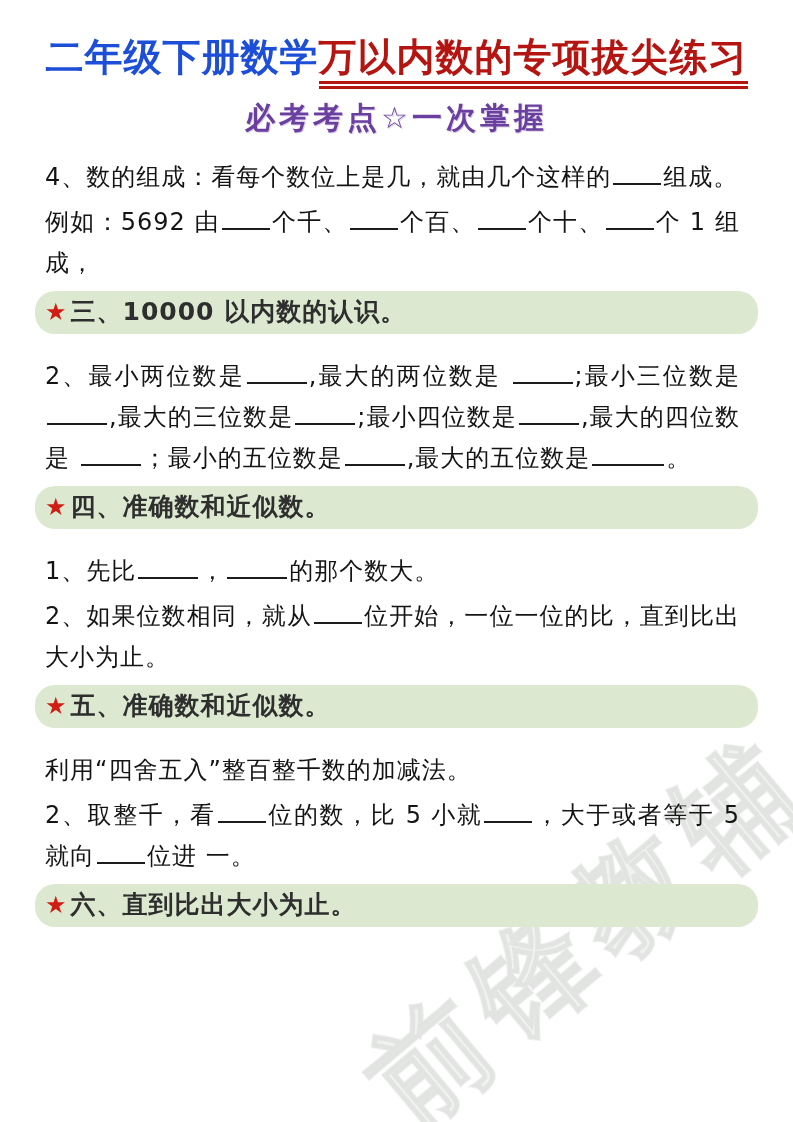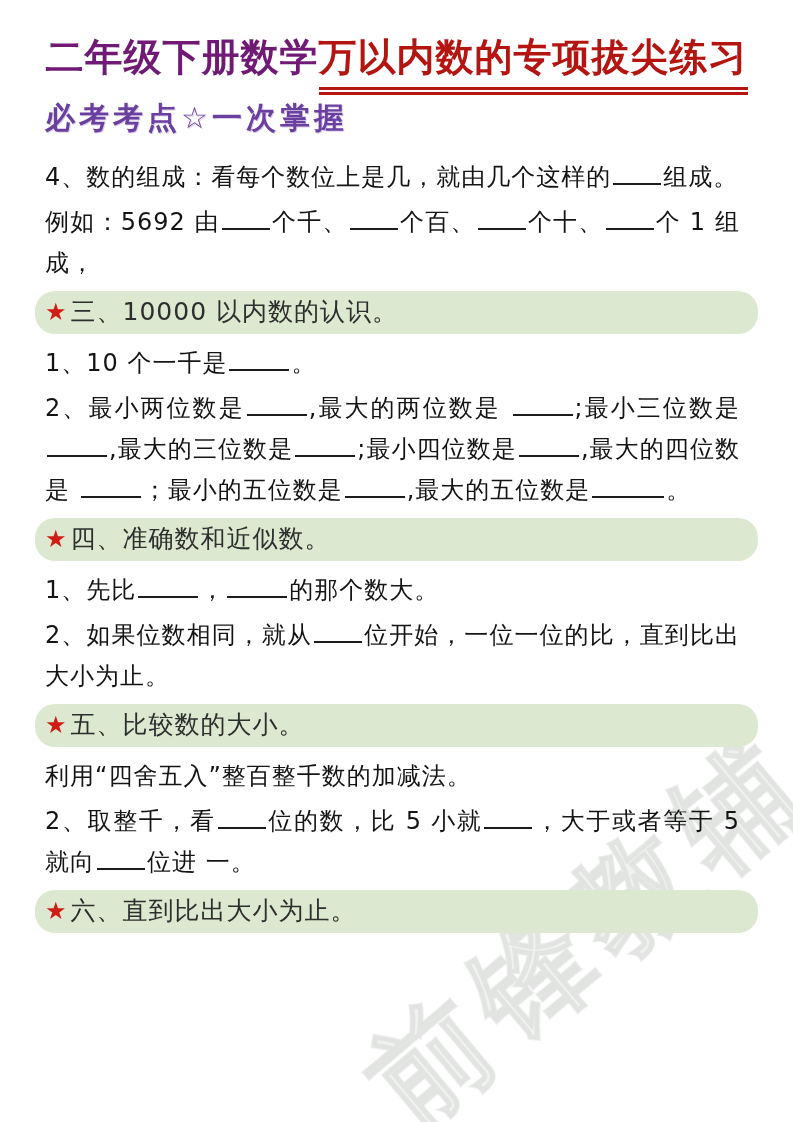--- a/index.html
+++ b/index.html
@@ -32,52 +32,52 @@
 
   
   .title {
     text-align:center;
     font-size:38px;
     font-weight:900;
     letter-spacing:1px;
     line-height:1.25;
     white-space:nowrap;
   }
-  .title .t-black { color:#701a75; }
+  .title .t-black { color:#1d4ed8; }
   .title .t-red {
     color:#b41511;
     border-bottom:8px double #b41511;
-    padding-bottom:8px;
+    padding-bottom:2px;
   }
   .subtitle {
-    text-align:left;
+    text-align:center;
     margin-top:16px;
     font-size:30px;
     font-weight:800;
     letter-spacing:4px;
     color:#6b3fa0;
     text-shadow:1px 1px 0 rgba(107,63,160,0.25);
   }
 
   
   .content { position:relative; margin-top:18px; z-index:1; }
   .content p.line {
     font-size:24px;
     line-height:41px;
     letter-spacing:1px;
     margin:0 8px 4px 0;
     text-align:justify;
     font-weight:500;
   }
   .band {
     background:#dce8cf;
-    margin:7px -10px 9px -10px;
+    margin:7px -10px 22px -10px;
     padding:4px 10px 5px 10px;
     font-size:25px;
-    font-weight:normal;
+    font-weight:bold;
     color:#2e2e2e;
     letter-spacing:1px;
     line-height:34px;
     border-radius:20px;
   }
   .band .star { color:#cf1d15; margin-right:3px; font-size:24px; }
 
   .blank {
     display:inline-block;
     border-bottom:2px solid #1c1c1c;
@@ -97,29 +97,28 @@
 
   <div class="subtitle">必考考点☆一次掌握</div>
 
   <div class="content">
 
     <p class="line rich">4、数的组成：看每个数位上是几，就由几个这样的<span class="blank" style="width:48px"></span>组成。</p>
     <p class="line rich">例如：5692 由<span class="blank" style="width:48px"></span>个千、<span class="blank" style="width:48px"></span>个百、<span class="blank" style="width:48px"></span>个十、<span class="blank" style="width:48px"></span>个 1 组成，</p>
 
     <div class="band"><span class="star">★</span><span>三、10000 以内数的认识。</span></div>
 
-    <p class="line rich">1、10 个一千是<span class="blank" style="width:60px"></span>。</p>
     <p class="line rich">2、最小两位数是<span class="blank" style="width:60px"></span>,最大的两位数是 <span class="blank" style="width:60px"></span>;最小三位数是<span class="blank" style="width:60px"></span>,最大的三位数是<span class="blank" style="width:60px"></span>;最小四位数是<span class="blank" style="width:60px"></span>,最大的四位数是 <span class="blank" style="width:60px"></span>；最小的五位数是<span class="blank" style="width:60px"></span>,最大的五位数是<span class="blank" style="width:72px"></span>。</p>
 
     <div class="band"><span class="star">★</span><span>四、准确数和近似数。</span></div>
 
     <p class="line rich">1、先比<span class="blank" style="width:60px"></span>，<span class="blank" style="width:60px"></span>的那个数大。</p>
     <p class="line rich">2、如果位数相同，就从<span class="blank" style="width:48px"></span>位开始，一位一位的比，直到比出大小为止。</p>
 
-    <div class="band"><span class="star">★</span><span>五、比较数的大小。</span></div>
+    <div class="band"><span class="star">★</span><span>五、准确数和近似数。</span></div>
 
     <p class="line rich">利用“四舍五入”整百整千数的加减法。</p>
     <p class="line rich">2、取整千，看<span class="blank" style="width:48px"></span>位的数，比 5 小就<span class="blank" style="width:48px"></span>，大于或者等于 5 就向<span class="blank" style="width:48px"></span>位进 一。</p>
 
     <div class="band"><span class="star">★</span><span>六、直到比出大小为止。</span></div>
 
 
   </div>
 </div>
 

